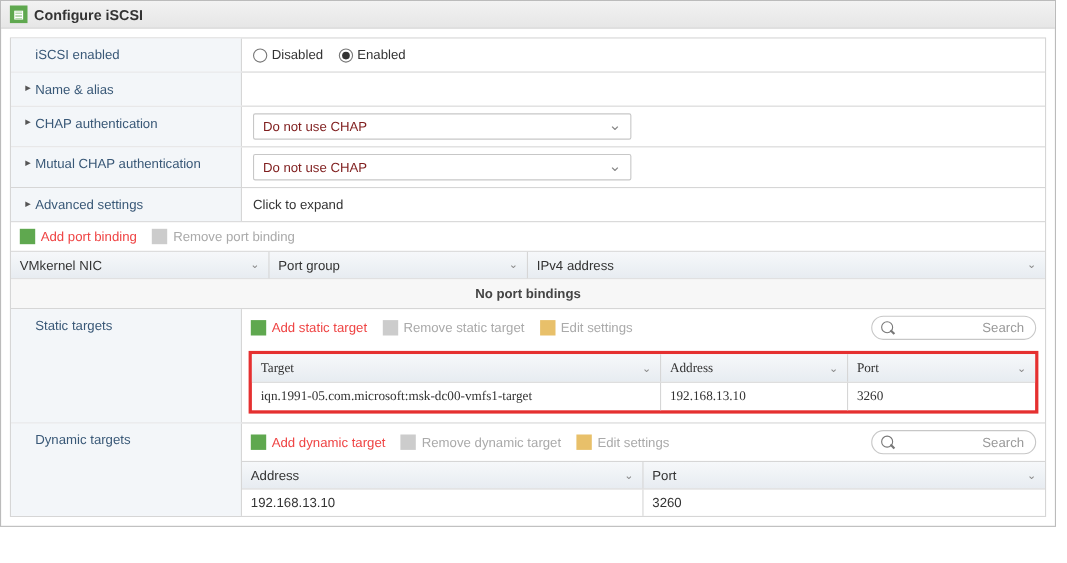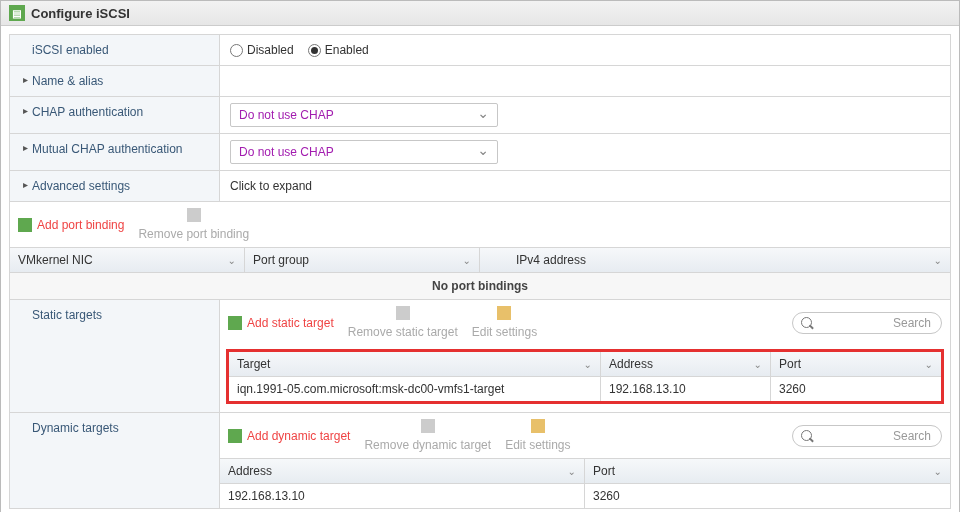--- a/index.html
+++ b/index.html
@@ -78,27 +78,27 @@
   .radio-group { display: flex; align-items: center; gap: 14px; }
   .radio-group label { display: flex; align-items: center; gap: 4px; cursor: pointer; }
   .radio-circle {
     width: 13px; height: 13px; border: 1px solid #777; border-radius: 50%;
     display: inline-flex; align-items: center; justify-content: center;
   }
   .radio-circle.checked::after {
     content: ""; width: 7px; height: 7px; background: #333; border-radius: 50%;
   }
   .select {
-    width: 268px;
+    width: 344px;
     border: 1px solid #c7c7c7;
     border-radius: 2px;
     padding: 4px 24px 4px 8px;
     background: #fff;
     position: relative;
-    color: #a21caf;
+    color: #7f1d1d;
     cursor: pointer;
   }
   .select::after {
     content: "⌄";
     position: absolute;
     right: 8px;
     top: 1px;
     color: #888;
     font-size: 14px;
   }
@@ -108,21 +108,21 @@
     gap: 14px;
     padding: 6px 8px;
   }
   .tool-btn {
     display: inline-flex;
     align-items: center;
     gap: 5px;
     color: #ef4444;
     cursor: pointer;
   }
-  .tool-btn.disabled { color: #aaa; cursor: default; flex-direction: column; }
+  .tool-btn.disabled { color: #aaa; cursor: default; }
   .tool-icon {
     width: 14px; height: 14px;
     display: inline-block;
     background: #5fa84f;
   }
   .tool-icon.grey { background: #ccc; }
   .search-box {
     margin-left: auto;
     border: 1px solid #c7c7c7;
     border-radius: 12px;
@@ -146,21 +146,21 @@
     position: absolute;
     left: 16px; top: 13px;
     width: 5px; height: 1.5px;
     background: #777;
     transform: rotate(45deg);
   }
   .subtable {
     border: 1px solid #d6d6d6;
     margin: 0 8px 8px 8px;
   }
-  .subtable.no-margin { margin: 0; }
+  .subtable.no-margin { margin: 0; font-family: Liberation Serif, serif; }
   .th-row, .td-row {
     display: flex;
   }
   .th-row {
     background: linear-gradient(#f6f8fa, #e7ecf1);
     border-bottom: 1px solid #d6d6d6;
   }
   .th, .td {
     padding: 5px 8px;
     border-right: 1px solid #d6d6d6;
@@ -188,21 +188,21 @@
   .highlight-box {
     border: 3px solid #e53030;
     margin: 4px 6px 8px 6px;
   }
   .value-block { padding: 0; }
   .col-target { flex: 1 1 50%; }
   .col-addr { flex: 0 0 170px; }
   .col-port { flex: 0 0 170px; }
   .col-vmk { flex: 0 0 235px; }
   .col-pg { flex: 0 0 235px; }
-  .col-ip { flex: 1 1 auto; margin-left: 28px; }
+  .col-ip { flex: 1 1 auto; }
   .col-dyn-addr { flex: 1 1 50%; }
   .col-dyn-port { flex: 1 1 50%; }
 </style>
 </head>
 <body>
 
 <div class="window">
   <div class="titlebar">
     <span class="titlebar-icon">▤</span>
     <span>Configure iSCSI</span>

